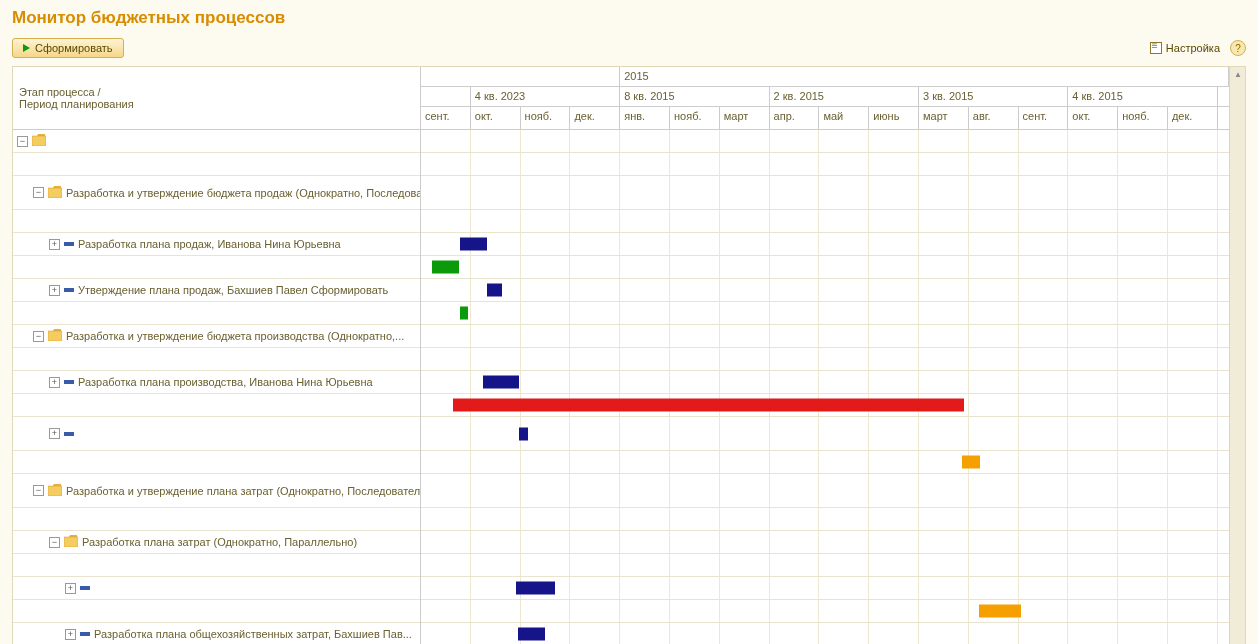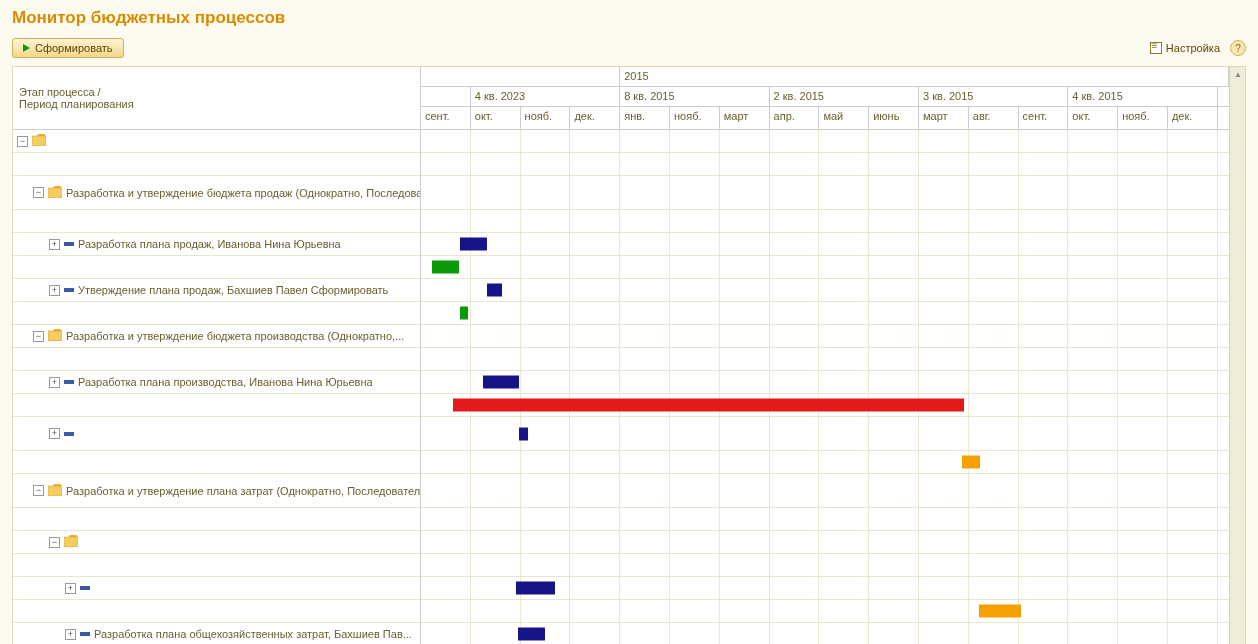--- a/index.html
+++ b/index.html
@@ -314,20 +314,21 @@
               </div>
             </div>
             <div class="row"></div>
             <div class="row">
               <div class="tree-cell" style="padding-left: 32px;">
                 <span class="expander">−</span>
                 <span class="folder-icon"><svg width="14" height="12" viewBox="0 0 14 12">
                     <path d="M0 2 L5 2 L6 0 L13 0 L13 2 L0 2 Z" fill="#e8b040"></path>
                     <rect x="0" y="2" width="14" height="10" fill="#f5cc60" stroke="#d49a20" stroke-width="0.5"></rect>
                   </svg></span>
+                <span style="overflow: hidden; text-overflow: ellipsis;">Разработка плана затрат (Однократно, Параллельно)</span>
               </div>
             </div>
             <div class="row"></div>
             <div class="row">
               <div class="tree-cell" style="padding-left: 48px;">
                 <span class="expander">+</span>
                 <span class="task-icon"></span>
               </div>
             </div>
             <div class="row"></div>

